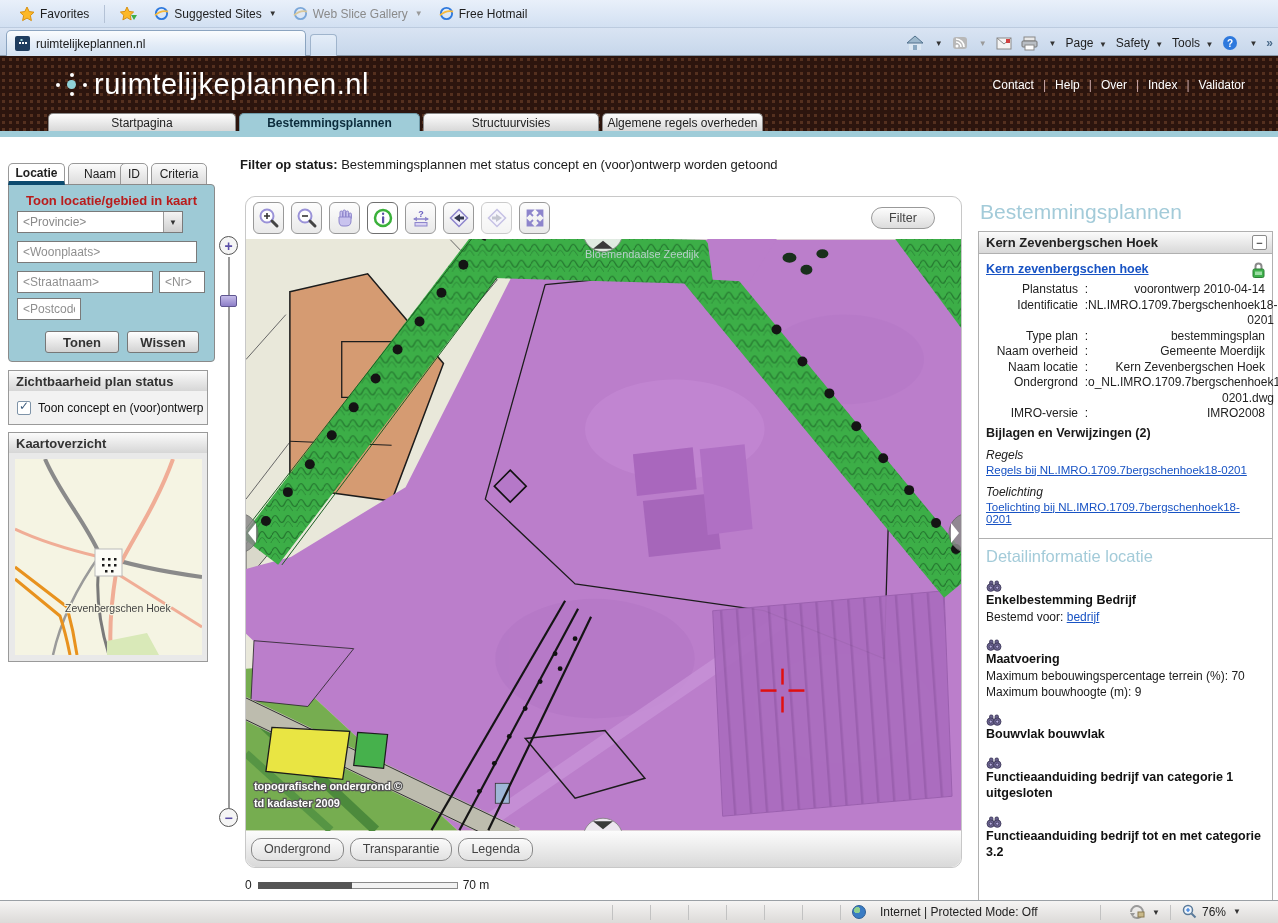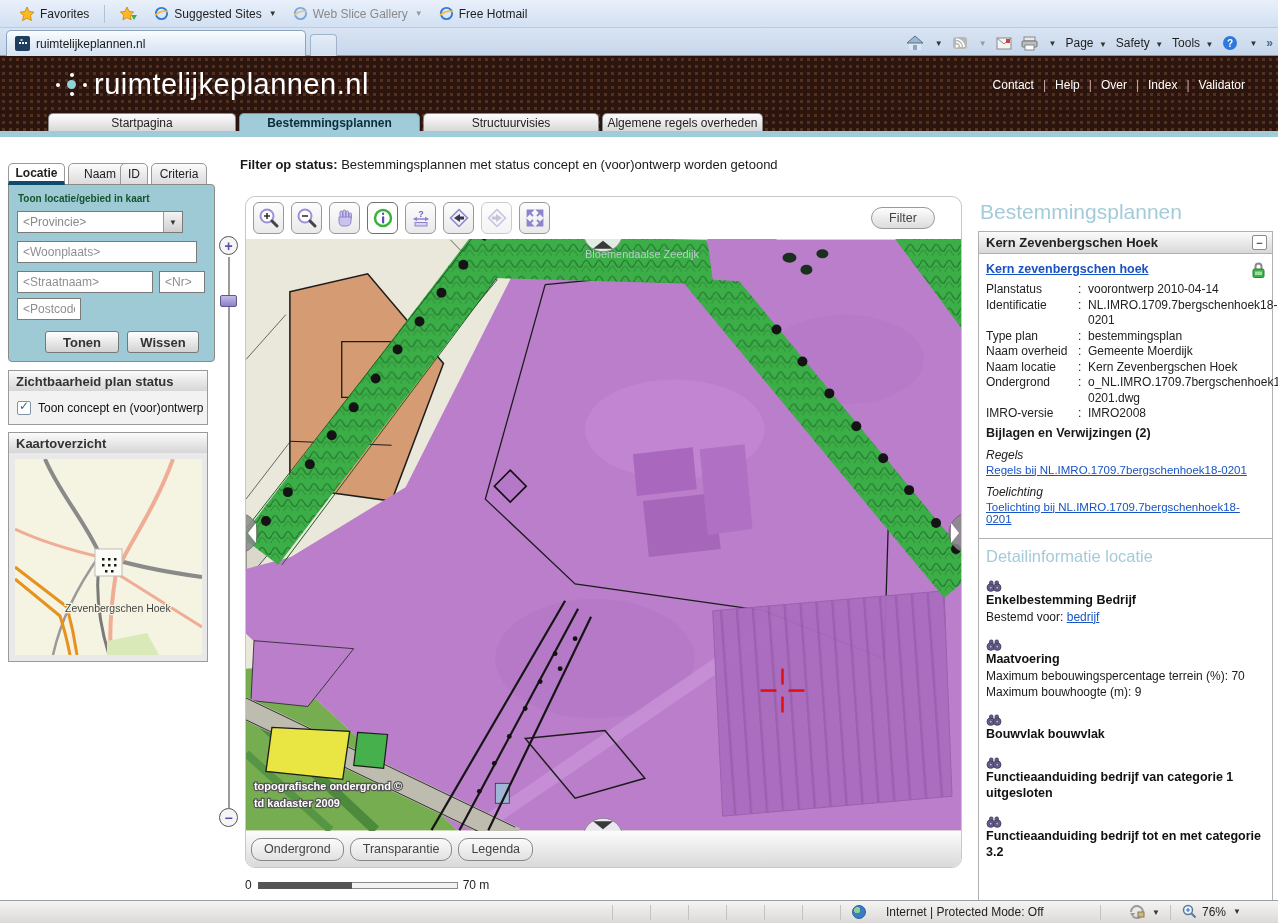--- a/index.html
+++ b/index.html
@@ -35,21 +35,21 @@
 #site-nav a {color:#fff; text-decoration:none; padding:0 9px;}
 #site-nav i {color:#caa; font-style:normal;}
 .site-tab {position:absolute; height:18px; top:57px; border:1px solid #8a8a8a; border-bottom:none; border-radius:5px 5px 0 0; background:linear-gradient(#fdfdfd,#d8d8d8); font-size:12px; color:#222; display:flex; align-items:center; justify-content:center;}
 .site-tab.active {background:#9fccd8; font-weight:bold; color:#0c2c3c; border-color:#6e9aa8;}
 #tealstrip {left:0; top:131px; width:1278px; height:6px; background:#9fccd8;}
 
 
 .sb-tab {position:absolute; top:163px; height:22px; border:1px solid #999; border-radius:5px 5px 0 0; background:linear-gradient(#fbfbfb,#dcdcdc); font-size:12px; display:flex; align-items:center; justify-content:center; color:#222;}
 .sb-tab.active {background:#fff; font-weight:bold; border-bottom:4px solid #0c4a6e; z-index:3;}
 #loc-panel {left:8px; top:184px; width:207px; height:178px; background:#9ecad6; border:1px solid #8a8a8a; border-radius:0 4px 4px 4px; z-index:2;}
-#loc-heading {position:absolute; left:9px; top:8px; font-size:10px; font-weight:bold; color:#14532d;}
+#loc-heading {position:absolute; left:17px; top:8px; font-size:13px; font-weight:bold; color:#b91c1c;}
 .field {position:absolute; background:#fff; border:1px solid #7a7a7a; font-size:12px; color:#8a8a8a; padding:0 5px; height:22px;}
 input.field {color:#555;}
 input.field::placeholder {color:#8f8f8f; opacity:1;}
 #provincie-select {left:8px; top:26px; width:166px; display:flex; align-items:center; justify-content:space-between; padding-right:0;}
 #provincie-btn {width:19px; height:20px; background:linear-gradient(#f4f4f4,#cfcfcf); border-left:1px solid #9a9a9a; display:flex; align-items:center; justify-content:center; font-size:8px; color:#333;}
 .sb-btn {position:absolute; height:22px; background:linear-gradient(#ffffff,#d2d2d2); border:1px solid #777; border-radius:3px; font-size:13px; font-weight:bold; color:#333; display:flex; align-items:center; justify-content:center;}
 .graybox-h {position:absolute; left:8px; width:200px; height:22px; background:linear-gradient(#fbfbfb,#d6d6d6); border:1px solid #9a9a9a; font-size:13px; font-weight:bold; color:#333; display:flex; align-items:center; padding-left:7px;}
 #visibility-body {left:8px; top:391px; width:200px; height:34px; background:#f2f2f2; border:1px solid #9a9a9a; border-top:none; display:flex; align-items:center; padding-left:8px; gap:7px;}
 #visibility-body .cb {width:14px; height:14px; background:#fff; border:1px solid #7e93a8; border-radius:2px; position:relative; flex:none;}
 #visibility-body .cb span {position:absolute; left:1px; top:-3px; font-size:12px; color:#3d5c7d; font-weight:bold;}
@@ -99,21 +99,21 @@
 .ditem {margin-bottom:15px;}
 .ditem .dname {font-size:12.5px; font-weight:bold; color:#111; line-height:16px;}
 .ditem .dline {font-size:12px; margin-top:2px; color:#1a1a1a;}
 .ditem svg {vertical-align:-2px; margin-right:5px;}
 .ditem a {color:#1853c4;}
 #p-footer {position:absolute; left:0; bottom:0; width:293px; height:22px; background:linear-gradient(#fbfbfb,#d8d8d8); border-top:1px solid #b0b0b0; display:flex; align-items:center; padding:0 7px; font-size:13px; font-weight:bold; color:#222;}
 
 
 #statusbar {left:0; top:900px; width:1278px; height:23px; background:linear-gradient(#f5f4f3,#dcdad8); border-top:1px solid #9aa0a5;}
 .st-sep {position:absolute; top:4px; width:1px; height:15px; background:#c2c2c2;}
-#zone {position:absolute; left:852px; top:4px; display:flex; align-items:flex-end; gap:20px; font-size:12px; color:#222;}
+#zone {position:absolute; left:852px; top:4px; display:flex; align-items:flex-end; gap:14px; font-size:12px; color:#222;}
 #globe {width:14px; height:14px; border-radius:50%; background:radial-gradient(circle at 35% 35%, #8fd08f 28%, #3a7cc4 30%); border:1px solid #2a5c94;}
 #compat {position:absolute; left:1128px; top:3px; display:flex; align-items:center; gap:4px;}
 #zoomctl {position:absolute; left:1182px; top:3px; display:flex; align-items:center; gap:5px; font-size:12px; color:#222;}
 </style>
 </head>
 <body>
 
 <div class="abs" id="favbar">
   <div class="fav-item">
     <svg width="16" height="16" viewBox="0 0 16 16">
@@ -528,21 +528,21 @@
     <span>Kern Zevenbergschen Hoek</span>
     <span class="hbtn">−</span>
   </div>
   <div id="p-body1">
     <a href="#" id="plan-link">Kern zevenbergschen hoek</a>
     <svg id="lock" width="17" height="19" viewBox="0 0 17 19">
         <path d="M5.5,9 V6.5 a3,3 0 0 1 6,0 V9" stroke="#8a8a8a" stroke-width="2" fill="none"></path>
         <rect x="3" y="9" width="11" height="8.5" rx="1.5" fill="#3fb14b" stroke="#2c7f36"></rect>
         <rect x="5" y="11.5" width="7" height="3.5" fill="#9ddda4"></rect>
       </svg>
-    <div style="margin-top:6px;">
+    <div style="margin-top:6px;text-align:right;">
       <div class="drow">
           <span class="dl">Planstatus</span>
           <span class="dc">:</span>
           <span class="dv">voorontwerp 2010-04-14</span>
         </div>
       <div class="drow">
           <span class="dl">Identificatie</span>
           <span class="dc">:</span>
           <span class="dv">NL.IMRO.1709.7bergschenhoek18-0201</span>
         </div>

